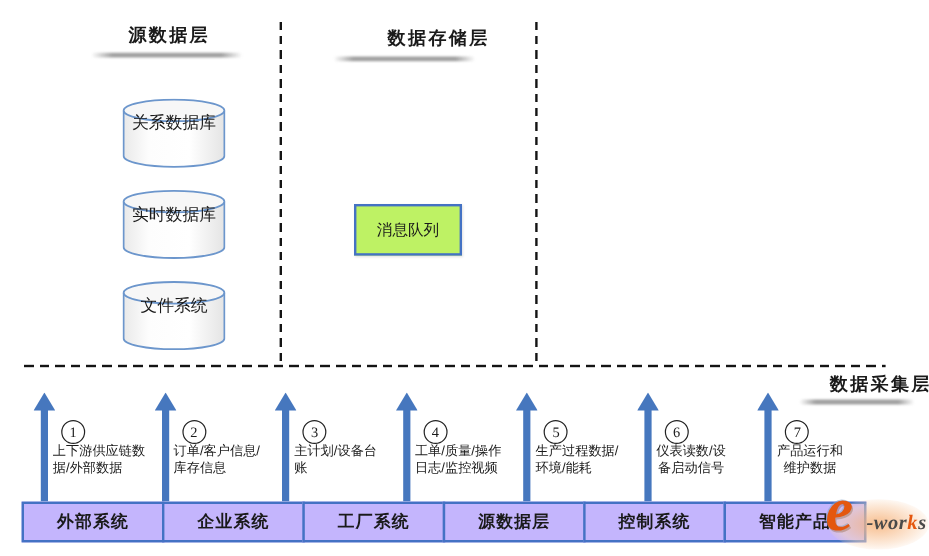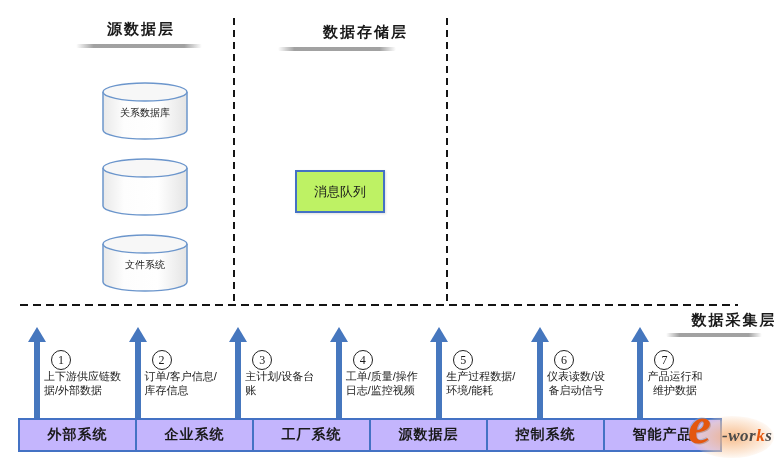--- a/index.html
+++ b/index.html
@@ -24,21 +24,21 @@
   #title-collection{left:668px;top:311px;width:100px;text-align:center;margin-left:16px;}
   .title-underline{position:absolute;height:4px;border-radius:2px;filter:blur(0.7px);
     background:linear-gradient(to right,rgba(145,145,145,0),rgba(145,145,145,0.85) 14%,rgba(145,145,145,0.85) 86%,rgba(145,145,145,0));}
   #ul-source{left:76px;top:44px;width:126px;}
   #ul-storage{left:278px;top:47px;width:118px;}
   #ul-collection{left:666px;top:333px;width:96px;}
   
   #cylinders{position:absolute;left:102px;top:82px;display:flex;flex-direction:column;gap:18px;}
   .cylinder{position:relative;width:86px;height:58px;}
   .cylinder svg{position:absolute;left:0;top:0;}
-  .cyl-label{position:absolute;left:0;top:24px;width:100%;text-align:center;font-size:10px;}
+  .cyl-label{position:absolute;left:0;top:12px;width:100%;text-align:center;font-size:14px;}
   
   #mq-box{position:absolute;left:295px;top:170px;width:86px;height:39px;border:2px solid var(--box);
     background:#bef264;display:flex;align-items:center;justify-content:center;font-size:13px;
     box-shadow:1px 1px 2px rgba(0,0,0,0.12);}
   
   #channels-row{position:absolute;left:18px;top:327px;width:704px;height:91px;display:flex;}
   .channel{position:relative;flex:1;}
   .arrow-svg{position:absolute;left:10px;top:0;width:18px;height:91px;}
   .arrow-svg polygon,.arrow-svg rect{fill:var(--arrow);}
   .chnum{position:absolute;left:33px;top:23px;width:18px;height:18px;border:1.2px solid #222;
@@ -103,20 +103,21 @@
         <linearGradient id="cylGrad" x1="0" y1="0" x2="1" y2="0">
           <stop offset="0" stop-color="#e9e9e9"></stop>
           <stop offset="0.25" stop-color="#fdfdfd"></stop>
           <stop offset="0.65" stop-color="#ffffff"></stop>
           <stop offset="1" stop-color="#e4e4e4"></stop>
         </linearGradient>
       </defs>
       <path d="M1,10 L1,48 A42,9 0 0 0 85,48 L85,10" fill="url(#cylGrad)" stroke="#6C96CC" stroke-width="1.5"></path>
       <ellipse cx="43" cy="10" rx="42" ry="9" fill="#f7f7f7" stroke="#6C96CC" stroke-width="1.5"></ellipse>
     </svg>
+    <span class="cyl-label">实时数据库</span>
   </div>
       <div class="cylinder">
     <svg width="86" height="58" viewBox="0 0 86 58">
       <defs>
         <linearGradient id="cylGrad" x1="0" y1="0" x2="1" y2="0">
           <stop offset="0" stop-color="#e9e9e9"></stop>
           <stop offset="0.25" stop-color="#fdfdfd"></stop>
           <stop offset="0.65" stop-color="#ffffff"></stop>
           <stop offset="1" stop-color="#e4e4e4"></stop>
         </linearGradient>

